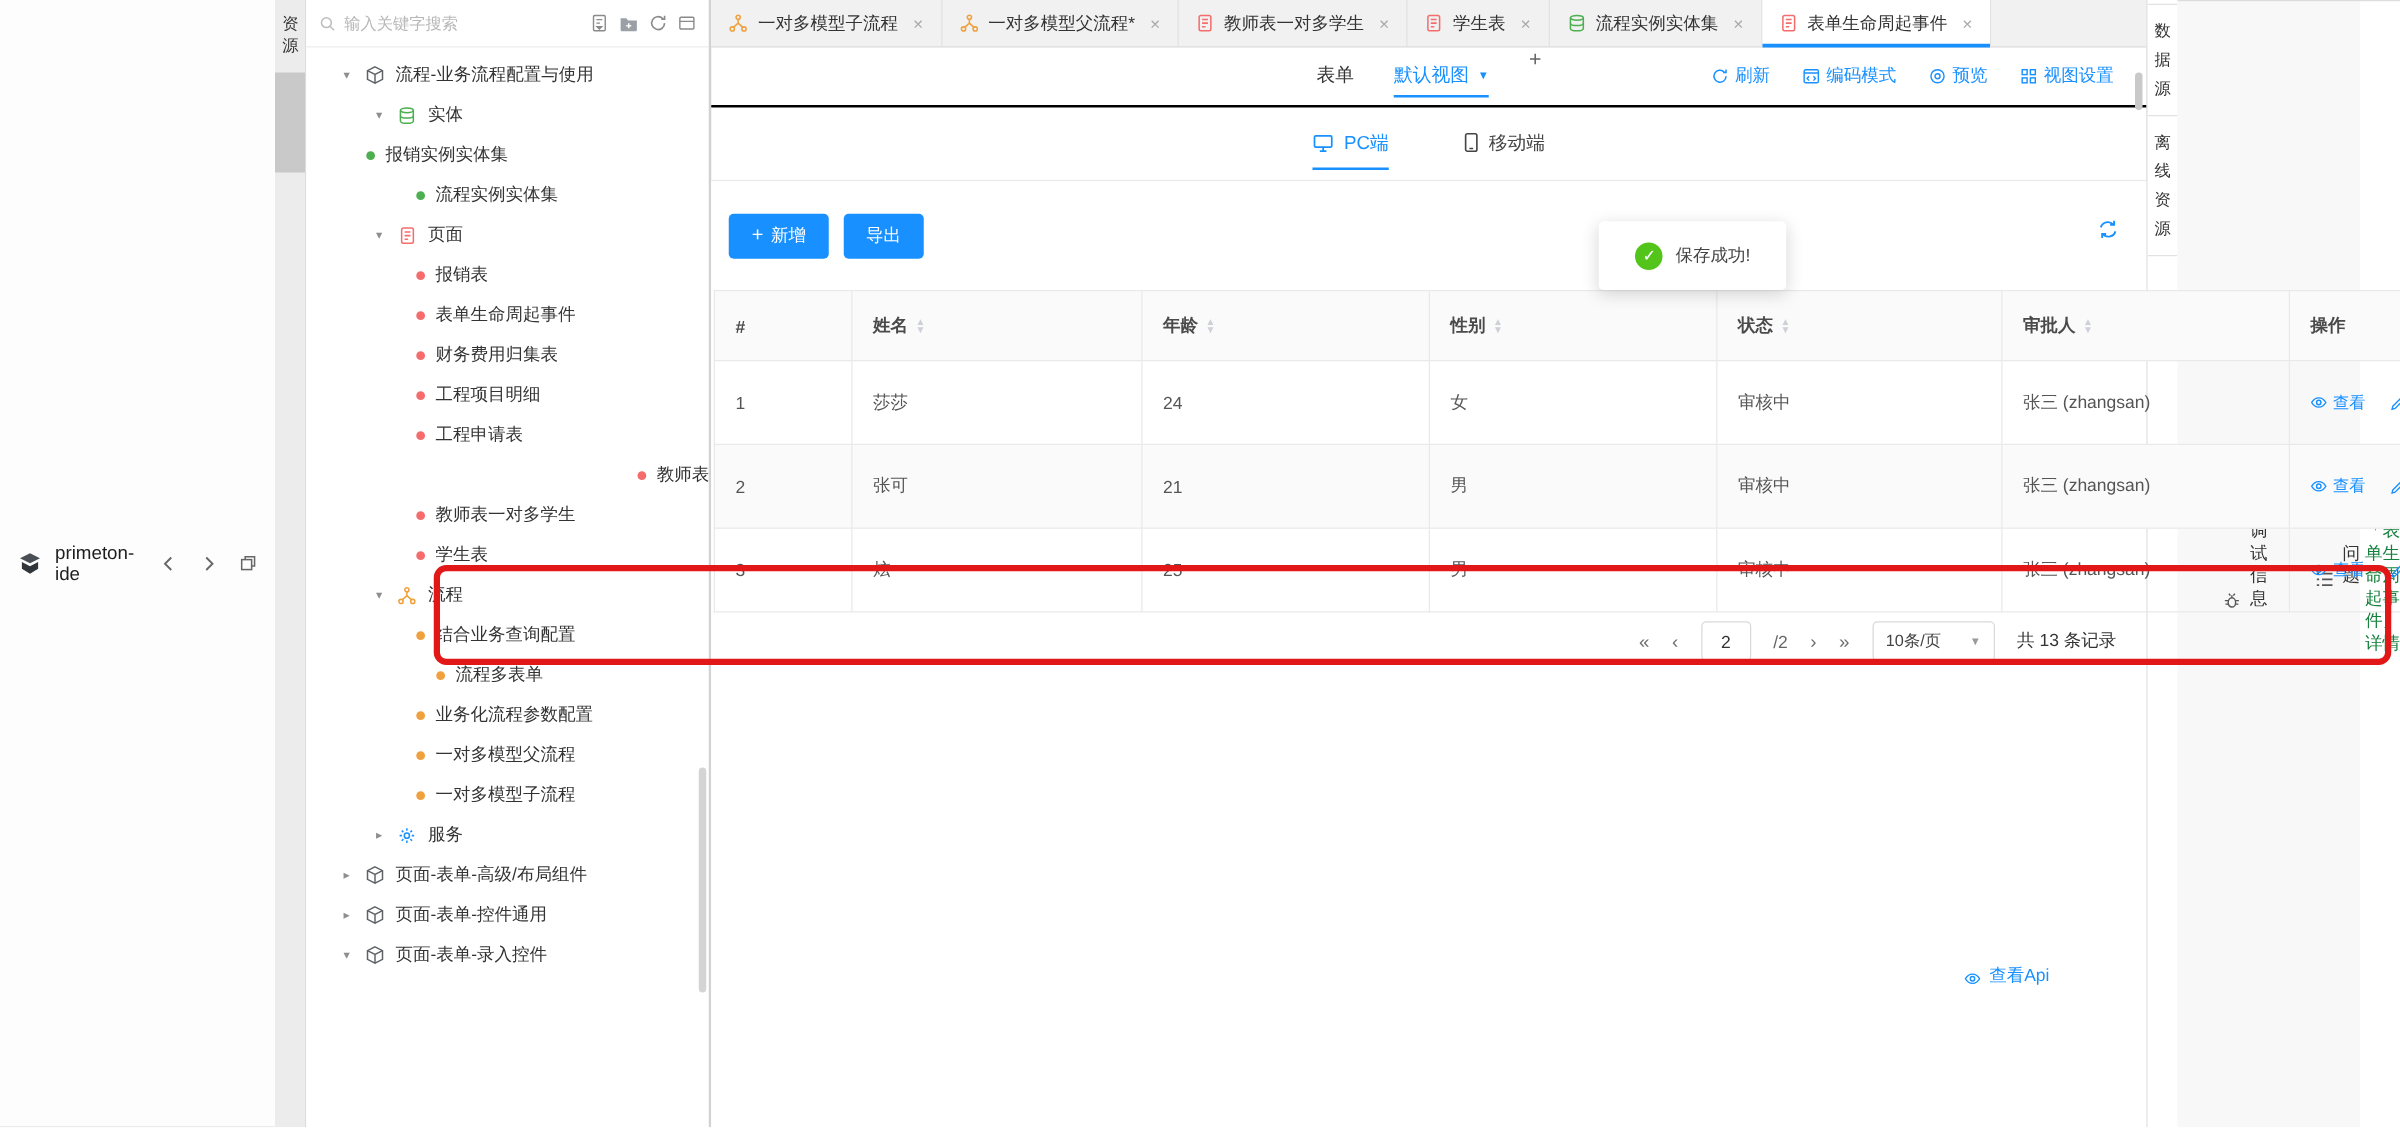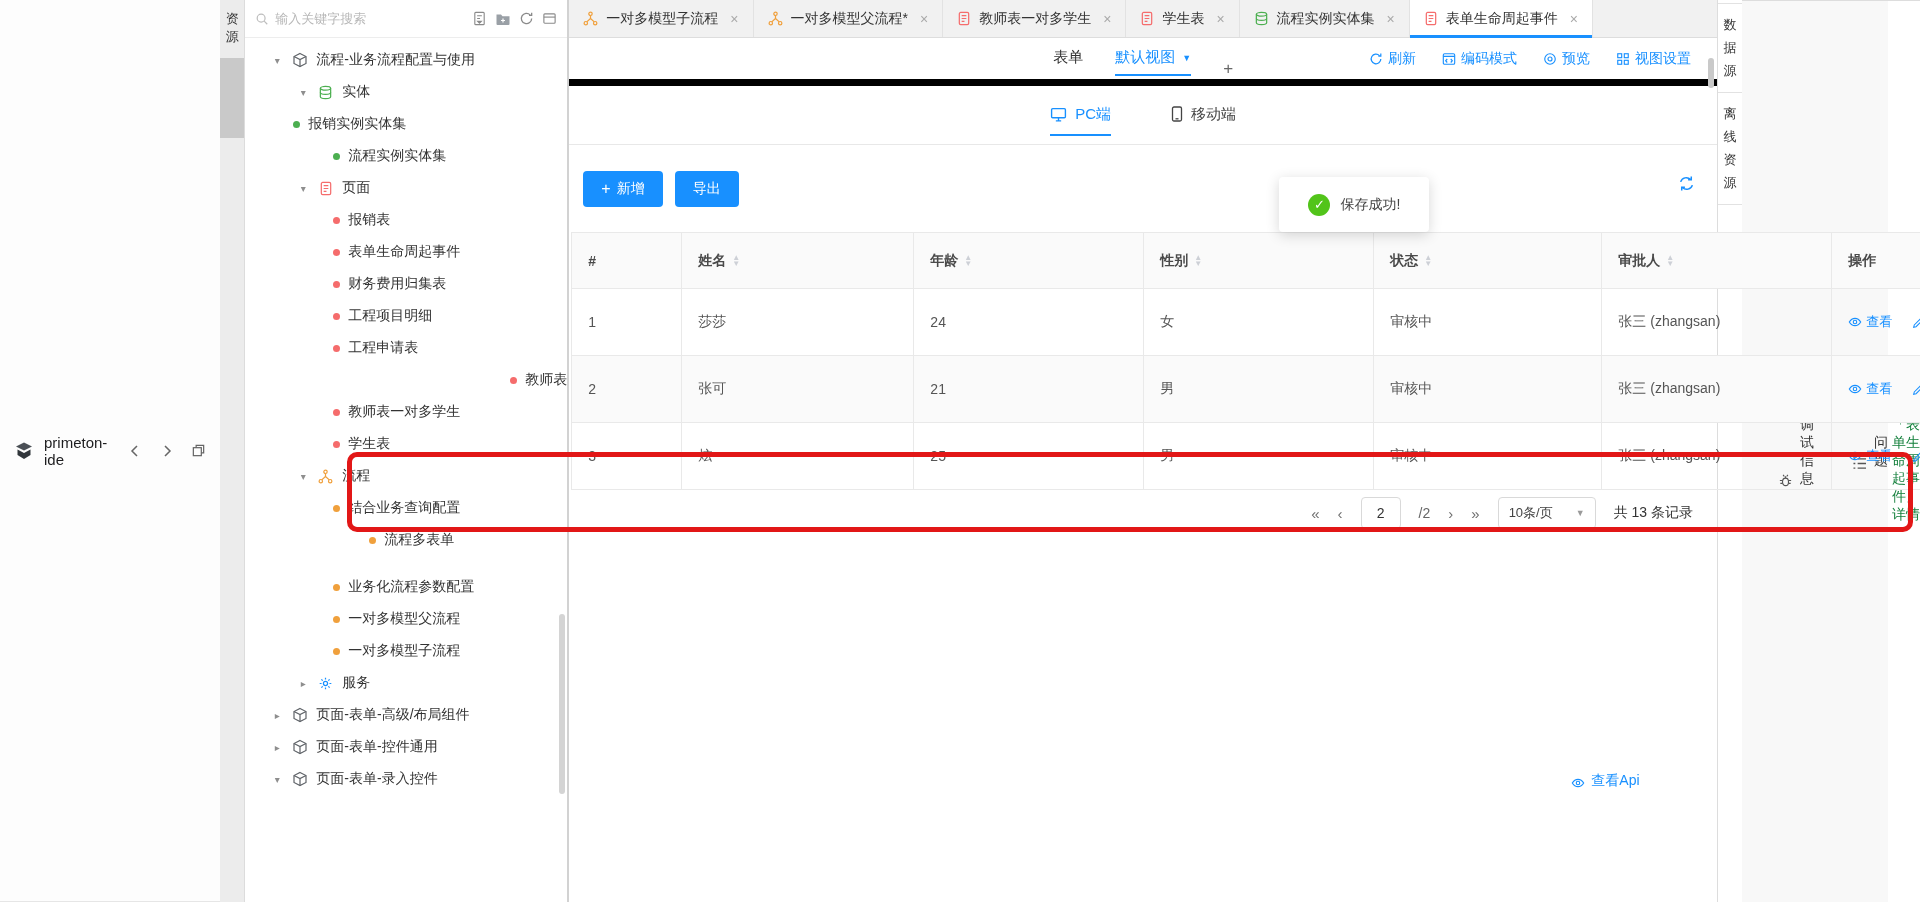--- a/index.html
+++ b/index.html
@@ -35,21 +35,21 @@
   .side-scroll{position:absolute;right:2px;top:614px;width:6px;height:180px;border-radius:3px;background:#d4d4d4}
 
   
   .main{flex:1;min-width:0;display:flex;flex-direction:column;position:relative}
   .tabbar{flex:0 0 38px;background:#f1f1f1;display:flex;align-items:stretch;border-bottom:1px solid #ddd}
   .etab{position:relative;display:flex;align-items:center;gap:8px;padding:0 14px;font-size:14px;color:#333;border-right:1px solid #e2e2e2;white-space:nowrap}
   .etab .close{color:#a9a9a9;font-size:14px;margin-left:4px}
   .etab.active{background:#fff}
   .etab.active::after{content:"";position:absolute;left:0;right:0;bottom:-1px;height:3px;background:var(--accent)}
 
-  .viewbar{flex:0 0 48px;position:relative;display:flex;align-items:flex-end;justify-content:center;gap:32px;border-bottom:7px solid #000000}
+  .viewbar{flex:0 0 48px;position:relative;display:flex;align-items:flex-start;justify-content:center;gap:32px;border-bottom:2px solid #000000}
   .view-tab{display:flex;align-items:center;gap:7px;height:34px;font-size:15px;color:#333;border-bottom:2px solid transparent}
   .view-tab.active{color:var(--accent);border-color:var(--accent)}
   .view-caret{font-size:9px}
   .add-view{font-size:17px;color:#666}
   .view-actions{position:absolute;right:26px;top:0;height:100%;display:flex;align-items:center;gap:26px}
   .vaction{display:flex;align-items:center;gap:5px;color:var(--accent);font-size:14px;white-space:nowrap}
 
   .device-row{flex:0 0 59px;display:flex;align-items:center;justify-content:center;gap:60px;border-bottom:1px solid #e8e8e8}
   .device-tab{display:flex;align-items:center;gap:8px;height:42px;font-size:15px;color:#444;border-bottom:2px solid transparent}
   .device-tab.active{color:var(--accent);border-color:var(--accent)}
@@ -255,25 +255,25 @@
                 <circle cx="13" cy="13" r="1.8"></circle>
                 <path d="M8 4.8V8M8 8 4 11.6M8 8l4 3.6"></path>
               </svg>
             </span>
             <span>流程</span>
           </div>
           <div class="tree-row" style="padding-left: 88px;">
             <span class="dot" style="background: rgb(240, 160, 60);"></span>
             <span>结合业务查询配置</span>
           </div>
-          <div class="tree-row" style="padding-left: 104px; margin-left: 20px;">
+          <div class="tree-row" style="padding-left: 104px;">
             <span class="dot" style="background: rgb(240, 160, 60);"></span>
             <span>流程多表单</span>
           </div>
-          <div class="tree-row" style="padding-left: 88px; margin-top: 15px;">
+          <div class="tree-row" style="padding-left: 88px;">
             <span class="dot" style="background: rgb(240, 160, 60);"></span>
             <span>业务化流程参数配置</span>
           </div>
           <div class="tree-row" style="padding-left: 88px;">
             <span class="dot" style="background: rgb(240, 160, 60);"></span>
             <span>一对多模型父流程</span>
           </div>
           <div class="tree-row" style="padding-left: 88px;">
             <span class="dot" style="background: rgb(240, 160, 60);"></span>
             <span>一对多模型子流程</span>

